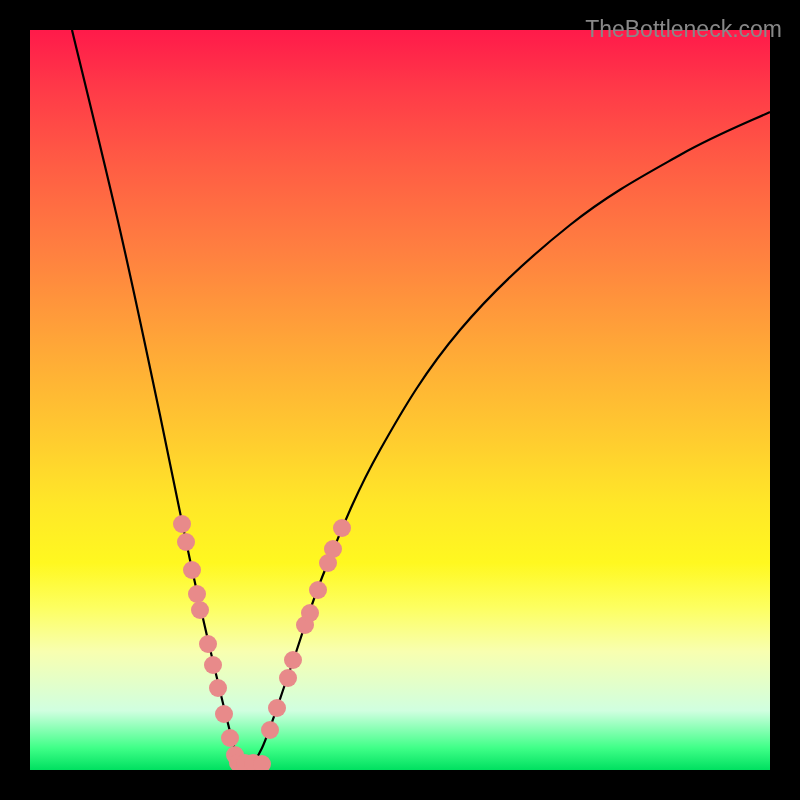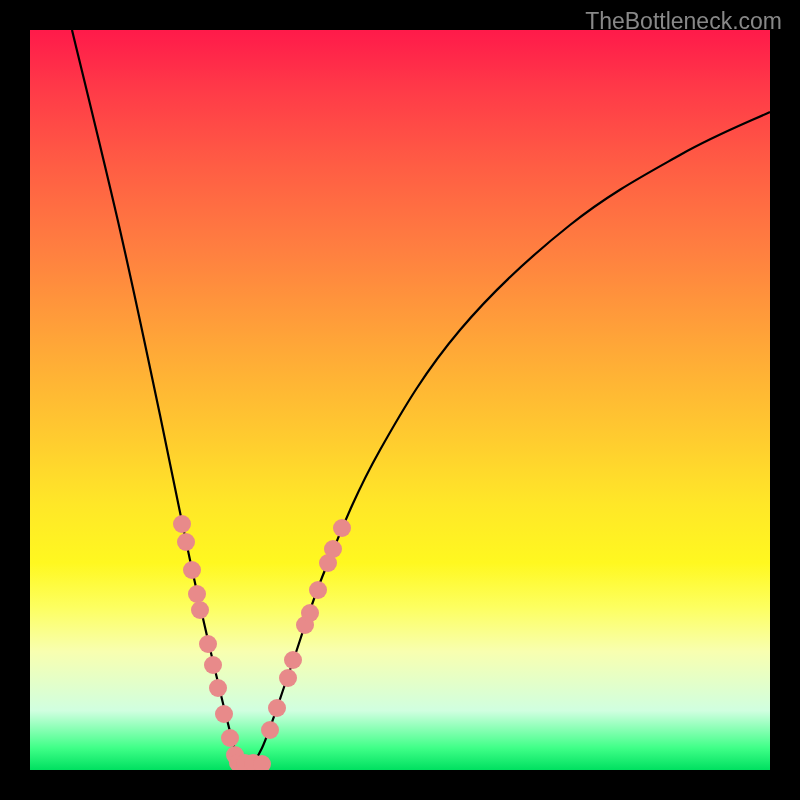--- a/index.html
+++ b/index.html
@@ -36,21 +36,21 @@
       #fff820 72%,
       #fdff60 78%,
       #f8ffb0 84%,
       #d0ffe0 92%,
       #40ff88 97%,
       #00e060 100%
     );
   }
   .watermark {
     position: absolute;
-    top: 8px;
+    top: 16px;
     right: 18px;
     font-family: Arial, sans-serif;
     font-size: 23px;
     color: #888;
     font-weight: normal;
     letter-spacing: 0px;
   }
   svg.curve {
     position: absolute;
     top: 30px;

